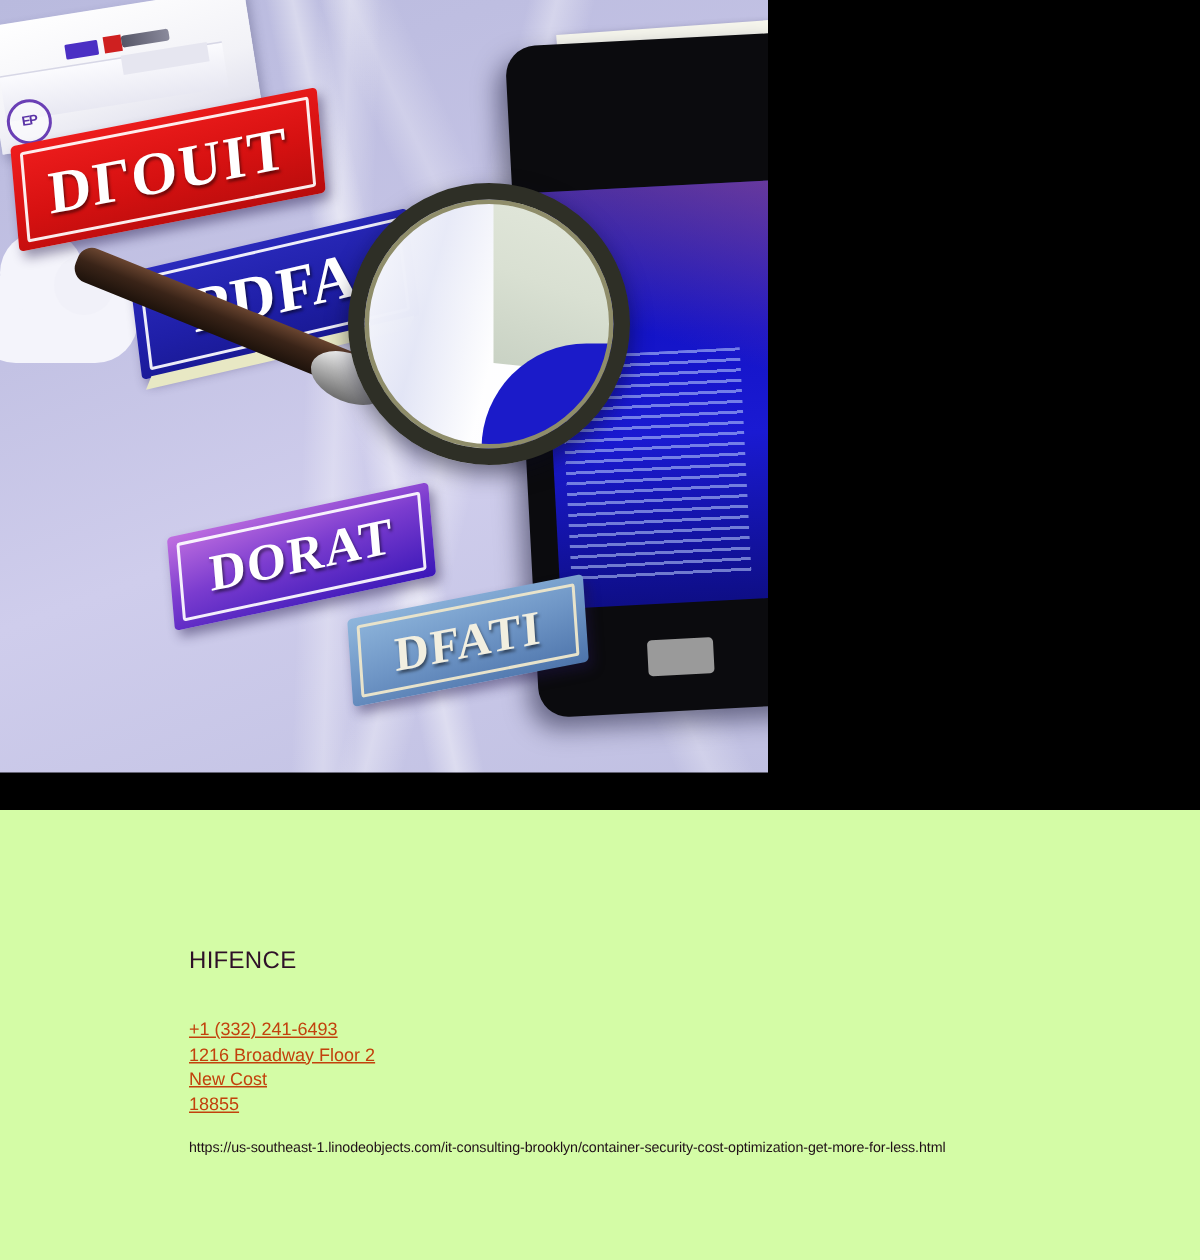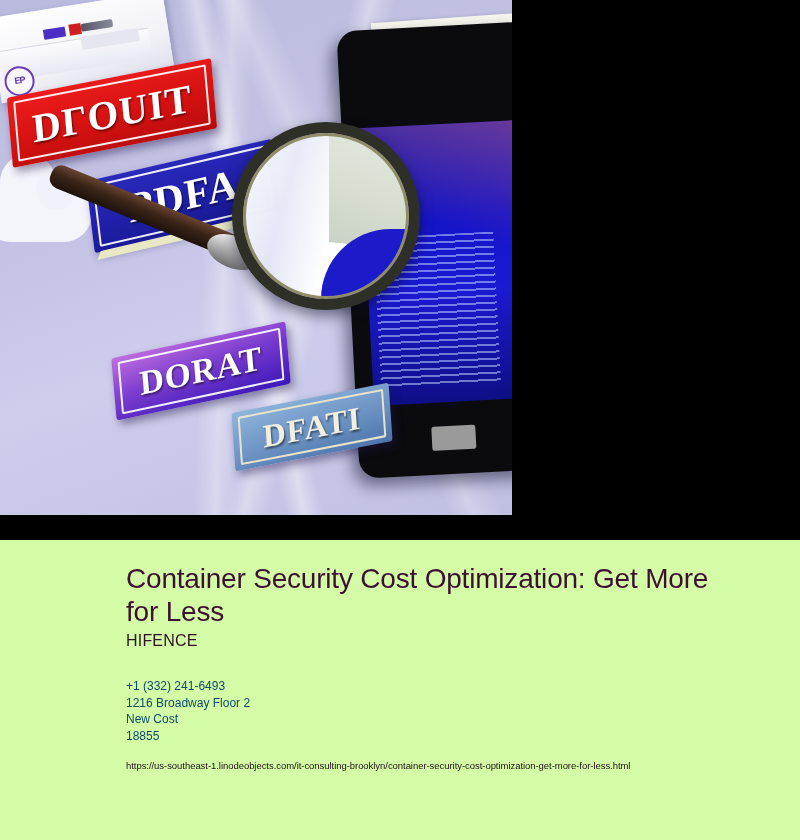--- a/index.html
+++ b/index.html
@@ -361,21 +361,22 @@
     position: absolute;
     left: 126px;
     top: 138px;
     margin: 0;
     padding: 0;
     list-style: none;
   }
   .contact li {
     font-size: 12px;
     line-height: 16.5px;
-    color: #0c4a6e;
+    color: #c2410c;
+    text-decoration: underline;
   }
   .url {
     position: absolute;
     left: 126px;
     top: 220px;
     font-size: 9.5px;
     color: #201018;
     white-space: nowrap;
     letter-spacing: -0.05px;
   }
@@ -443,21 +444,20 @@
           <div class="blueblob"></div>
         </div>
         <div class="mag-ring"></div>
       </div>
 
     </div>
   </div>
 
   <div class="content">
 
-    <h1 class="headline">Container Security Cost Optimization: Get More for Less</h1>
 
     <h2 class="subtitle">HIFENCE</h2>
 
     <ul class="contact">
       <li>+1 (332) 241-6493</li>
       <li>1216 Broadway Floor 2</li>
       <li>New Cost</li>
       <li>18855</li>
     </ul>
 

